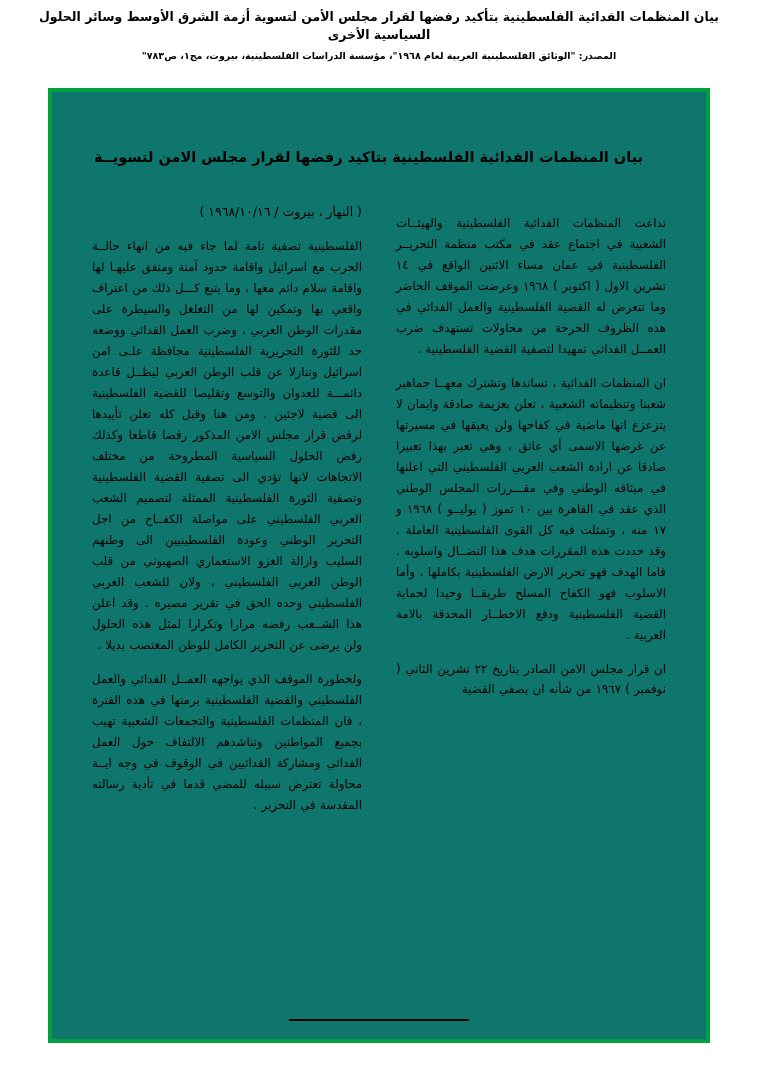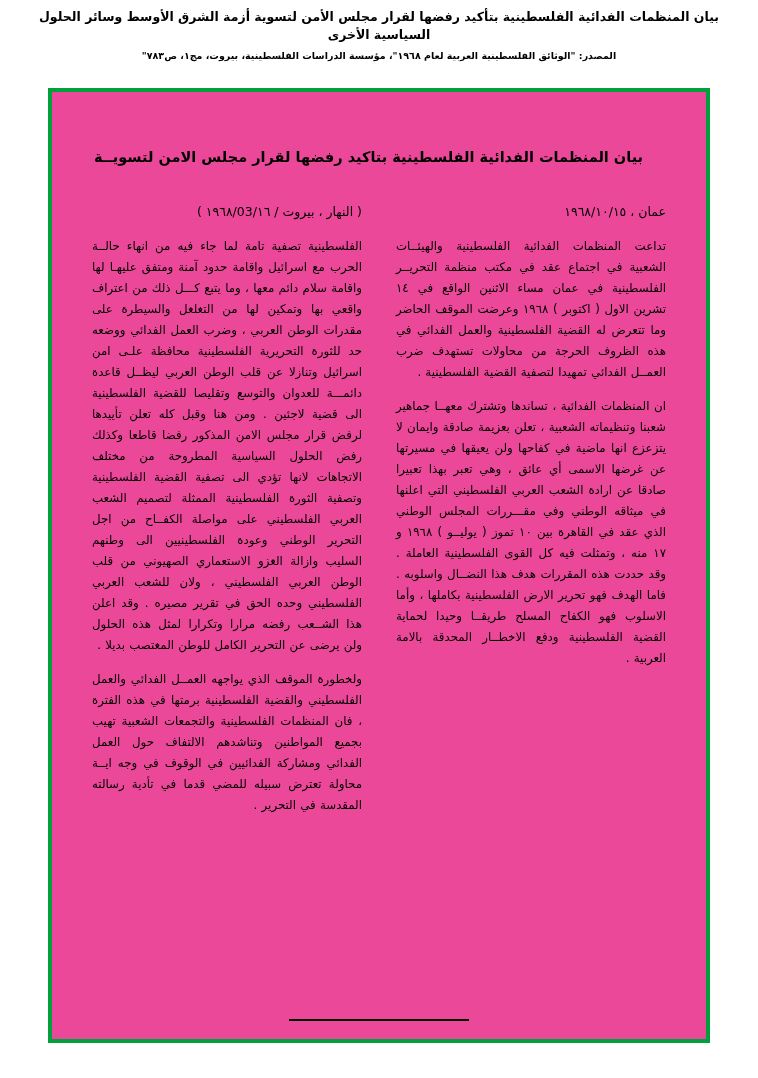--- a/index.html
+++ b/index.html
@@ -37,21 +37,21 @@
 
   
   .frame {
     position: absolute;
     top: 88px;
     left: 48px;
     width: 662px;
     height: 955px;
     border: 4px solid #00a03c;
     box-sizing: border-box;
-    background: #ec4899;
+    background: #0f766e;
   }
   .frame-inner {
     padding: 52px 40px 20px 40px;
     height: 100%;
     box-sizing: border-box;
   }
 
   
   .title {
     text-align: center;
@@ -118,27 +118,27 @@
 <div class="frame">
   <div class="frame-inner">
 
     <div class="title">
       <span class="line">بيان المنظمات الفدائية الفلسطينية بتاكيد رفضها لقرار مجلس الامن لتسويــة</span>
     </div>
 
     <div class="columns">
 
       <div class="col">
-        <div class="dateline right">عمان ، ١٩٦٨/١٠/١٥</div>
         <p class="para">تداعت المنظمات الفدائية الفلسطينية والهيئــات الشعبية في اجتماع عقد في مكتب منظمة التحريــر الفلسطينية في عمان مساء الاثنين الواقع في ١٤ تشرين الاول ( اكتوبر ) ١٩٦٨ وعرضت الموقف الحاضر وما تتعرض له القضية الفلسطينية والعمل الفدائي في هذه الظروف الحرجة من محاولات تستهدف ضرب العمــل الفدائي تمهيدا لتصفية القضية الفلسطينية .</p>
         <p class="para">ان المنظمات الفدائية ، تساندها وتشترك معهــا جماهير شعبنا وتنظيماته الشعبية ، تعلن بعزيمة صادقة وايمان لا يتزعزع انها ماضية في كفاحها ولن يعيقها في مسيرتها عن غرضها الاسمى أي عائق ، وهي تعبر بهذا تعبيرا صادقا عن ارادة الشعب العربي الفلسطيني التي اعلنها في ميثاقه الوطني وفي مقـــررات المجلس الوطني الذي عقد في القاهرة بين ١٠ تموز ( يوليــو ) ١٩٦٨ و ١٧ منه ، وتمثلت فيه كل القوى الفلسطينية العاملة . وقد حددت هذه المقررات هدف هذا النضــال واسلوبه . فاما الهدف فهو تحرير الارض الفلسطينية بكاملها ، وأما الاسلوب فهو الكفاح المسلح طريقــا وحيدا لحماية القضية الفلسطينية ودفع الاخطــار المحدقة بالامة العربية .</p>
+        <p class="para">ان قرار مجلس الامن الصادر بتاريخ ٢٢ تشرين الثاني ( نوفمبر ) ١٩٦٧ من شأنه ان يصفي القضية</p>
       </div>
 
       <div class="col">
-        <div class="dateline left">( النهار ، بيروت / ١٩٦٨/03/١٦ )</div>
+        <div class="dateline left">( النهار ، بيروت / ١٩٦٨/١٠/١٦ )</div>
         <p class="para">الفلسطينية تصفية تامة لما جاء فيه من انهاء حالــة الحرب مع اسرائيل واقامة حدود آمنة ومتفق عليهـا لها واقامة سلام دائم معها ، وما يتبع كـــل ذلك من اعتراف واقعي بها وتمكين لها من التغلغل والسيطرة على مقدرات الوطن العربي ، وضرب العمل الفدائي ووضعه حد للثورة التحريرية الفلسطينية محافظة علـى امن اسرائيل وتنازلا عن قلب الوطن العربي ليظــل قاعدة دائمـــة للعدوان والتوسع وتقليصا للقضية الفلسطينية الى قضية لاجئين . ومن هنا وقبل كله تعلن تأييدها لرفض قرار مجلس الامن المذكور رفضا قاطعا وكذلك رفض الحلول السياسية المطروحة من مختلف الاتجاهات لانها تؤدي الى تصفية القضية الفلسطينية وتصفية الثورة الفلسطينية الممثلة لتصميم الشعب العربي الفلسطيني على مواصلة الكفــاح من اجل التحرير الوطني وعودة الفلسطينيين الى وطنهم السليب وازالة الغزو الاستعماري الصهيوني من قلب الوطن العربي الفلسطيني ، ولان للشعب العربي الفلسطيني وحده الحق في تقرير مصيره . وقد اعلن هذا الشــعب رفضه مرارا وتكرارا لمثل هذه الحلول ولن يرضى عن التحرير الكامل للوطن المغتصب بديلا .</p>
         <p class="para">ولخطورة الموقف الذي يواجهه العمــل الفدائي والعمل الفلسطيني والقضية الفلسطينية برمتها في هذه الفترة ، فان المنظمات الفلسطينية والتجمعات الشعبية تهيب بجميع المواطنين وتناشدهم الالتفاف حول العمل الفدائي ومشاركة الفدائيين في الوقوف في وجه ايــة محاولة تعترض سبيله للمضي قدما في تأدية رسالته المقدسة في التحرير .</p>
       </div>
 
     </div>
 
     <div class="bottom-rule"></div>
   </div>
 </div>
 

